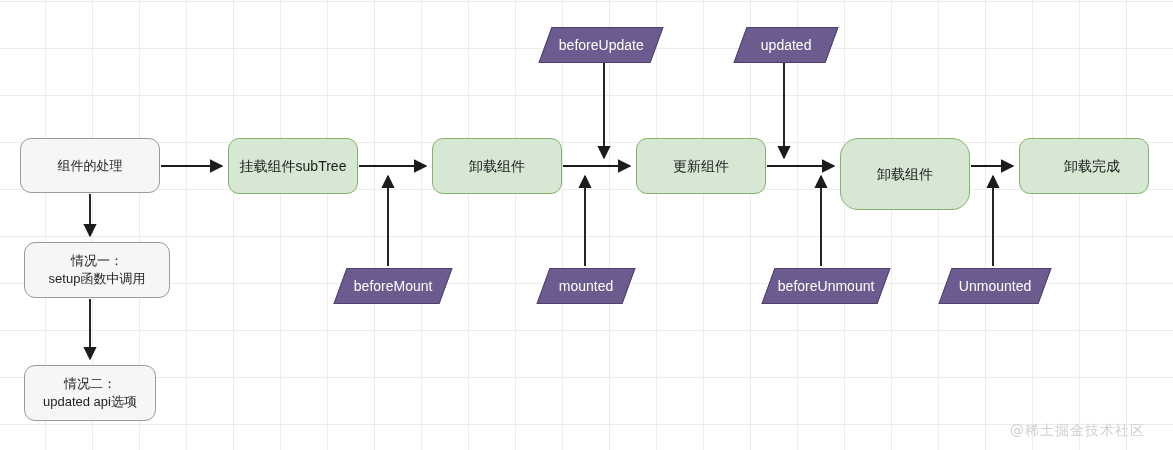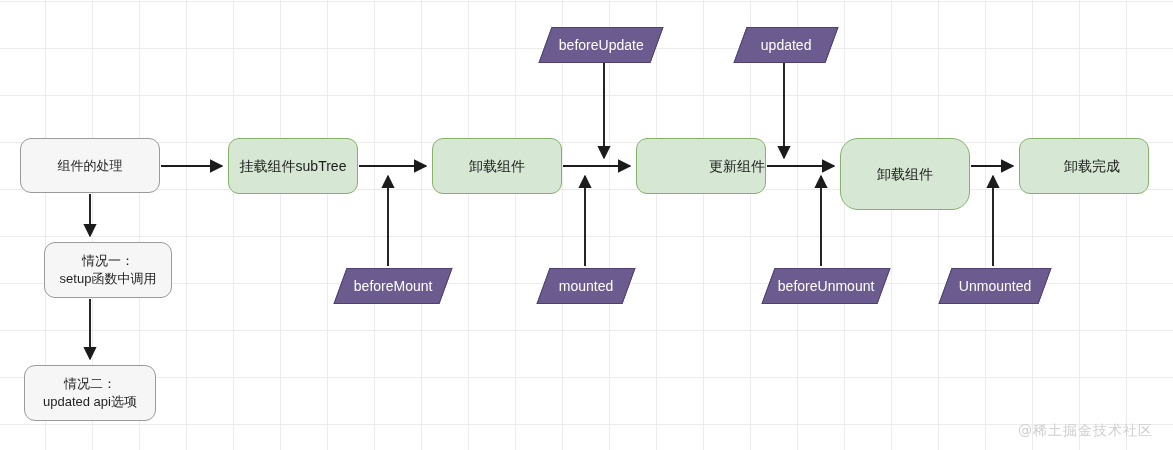--- a/index.html
+++ b/index.html
@@ -59,21 +59,21 @@
     border: 1px solid #4f4070;
     background: #6b5b8e;
     transform: skewX(-20deg);
   }
   .node-hook > span {
     display: block;
     transform: skewX(20deg);
   }
   .watermark {
     position: absolute;
-    right: 20px;
+    right: 28px;
     bottom: 10px;
     color: #cfcfcf;
     font-size: 14px;
     letter-spacing: 1px;
     font-family: "DejaVu Sans", sans-serif;
   }
 </style>
 </head>
 <body>
 
@@ -103,36 +103,36 @@
       <path d="M 993 266 L 993 176"></path>
 
       <path d="M 604 62 L 604 158"></path>
       <path d="M 784 62 L 784 158"></path>
     </g>
   </svg>
 
   <div class="node node-process" style="left:20px;top:138px;width:140px;height:55px;">
     <span>组件的处理</span>
   </div>
-  <div class="node node-process" style="left:24px;top:242px;width:128px;height:56px;margin-left:20px;">
+  <div class="node node-process" style="left:24px;top:242px;width:146px;height:56px;">
     <span>情况一：
 setup函数中调用</span>
   </div>
   <div class="node node-process" style="left:24px;top:365px;width:132px;height:56px;">
     <span>情况二：
 updated api选项</span>
   </div>
 
   <div class="node node-stage" style="left:228px;top:138px;width:130px;height:56px;">
     <span>挂载组件subTree</span>
   </div>
   <div class="node node-stage" style="left:432px;top:138px;width:130px;height:56px;">
     <span>卸载组件</span>
   </div>
-  <div class="node node-stage" style="left:636px;top:138px;width:130px;height:56px;justify-content:flex-end;">
+  <div class="node node-stage" style="left:636px;top:138px;width:130px;height:56px;">
     <span>更新组件</span>
   </div>
   <div class="node node-stage" style="left:840px;top:138px;width:130px;height:72px;border-radius:18px;">
     <span>卸载组件</span>
   </div>
   <div class="node node-stage" style="left:1019px;top:138px;width:130px;height:56px;padding-left:16px;">
     <span>卸载完成</span>
   </div>
 
   <div class="node node-hook" style="left:545px;top:27px;width:112px;height:36px;">

